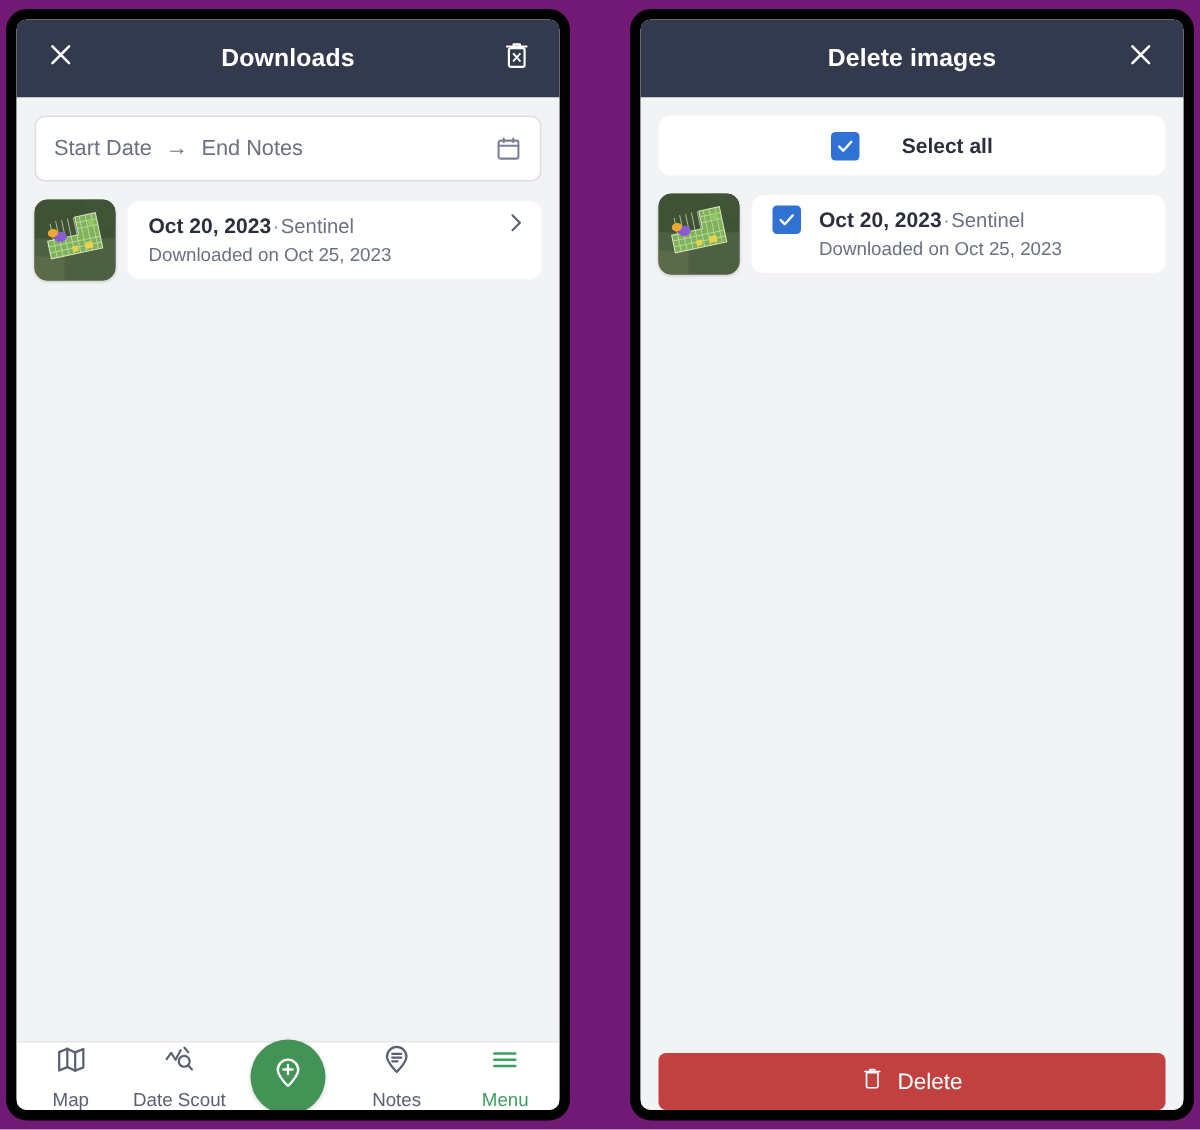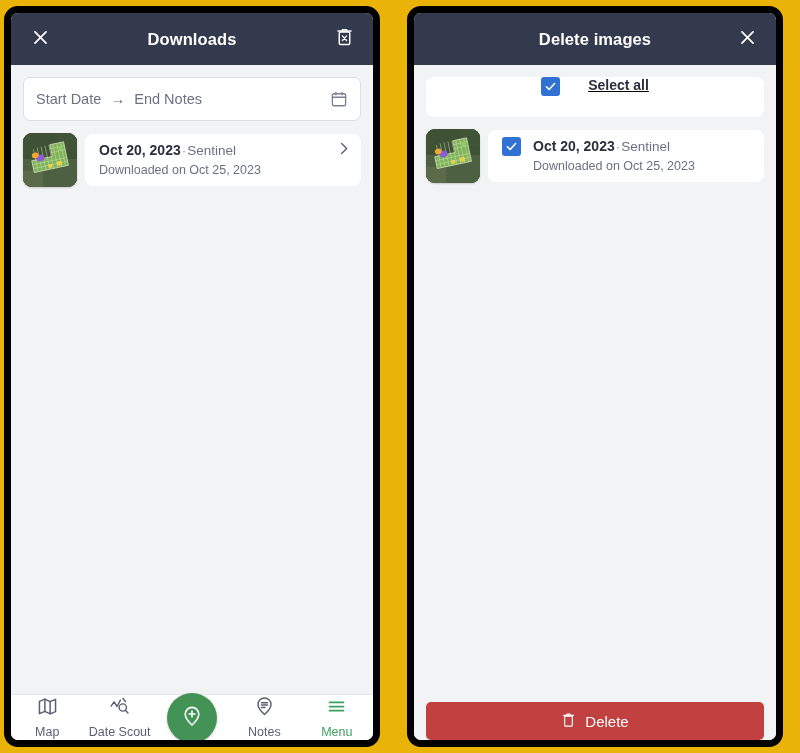--- a/index.html
+++ b/index.html
@@ -5,38 +5,38 @@
   * { box-sizing: border-box; margin: 0; padding: 0; }
   html, body {
     width: 800px; height: 753px;
     background: #ffffff;
     font-family: "Liberation Sans", sans-serif;
     overflow: hidden;
   }
   .stage {
     position: relative;
     width: 800px; height: 753px;
-    background: #eab308;
+    background: #701a75;
   }
 
   
   .phone {
     position: absolute;
     top: 6px;
     width: 376px;
     height: 741px;
     background: #f2f3f5;
     border: 7px solid #000000;
     border-radius: 14px;
     overflow: hidden;
     display: flex;
     flex-direction: column;
   }
   .phone-left  { left: 4px; }
-  .phone-right { left: 407px; }
+  .phone-right { left: 420px; }
 
   
   .appbar {
     flex: 0 0 auto;
     height: 52px;
     background: #343a4d;
     display: flex;
     align-items: center;
     justify-content: space-between;
     padding: 0 14px;
@@ -133,24 +133,24 @@
   .dl-src { color: #6b7183; }
   .dl-line2 { font-size: 12.5px; color: #6b7183; margin-top: 1px; }
   .chev { color: #5a6073; flex: 0 0 auto; display: flex; }
 
   
   .selectall {
     background: #ffffff;
     border-radius: 8px;
     height: 40px;
     display: flex;
+    align-items: center;
     justify-content: center;
     gap: 28px;
     cursor: pointer;
-    text-decoration: underline;
   }
   .selectall .lbl { font-size: 14px; font-weight: bold; color: #2b2f3d; }
 
   .cbx {
     width: 19px; height: 19px;
     border-radius: 3px;
     background: #2f72d4;
     display: flex;
     align-items: center;
     justify-content: center;

